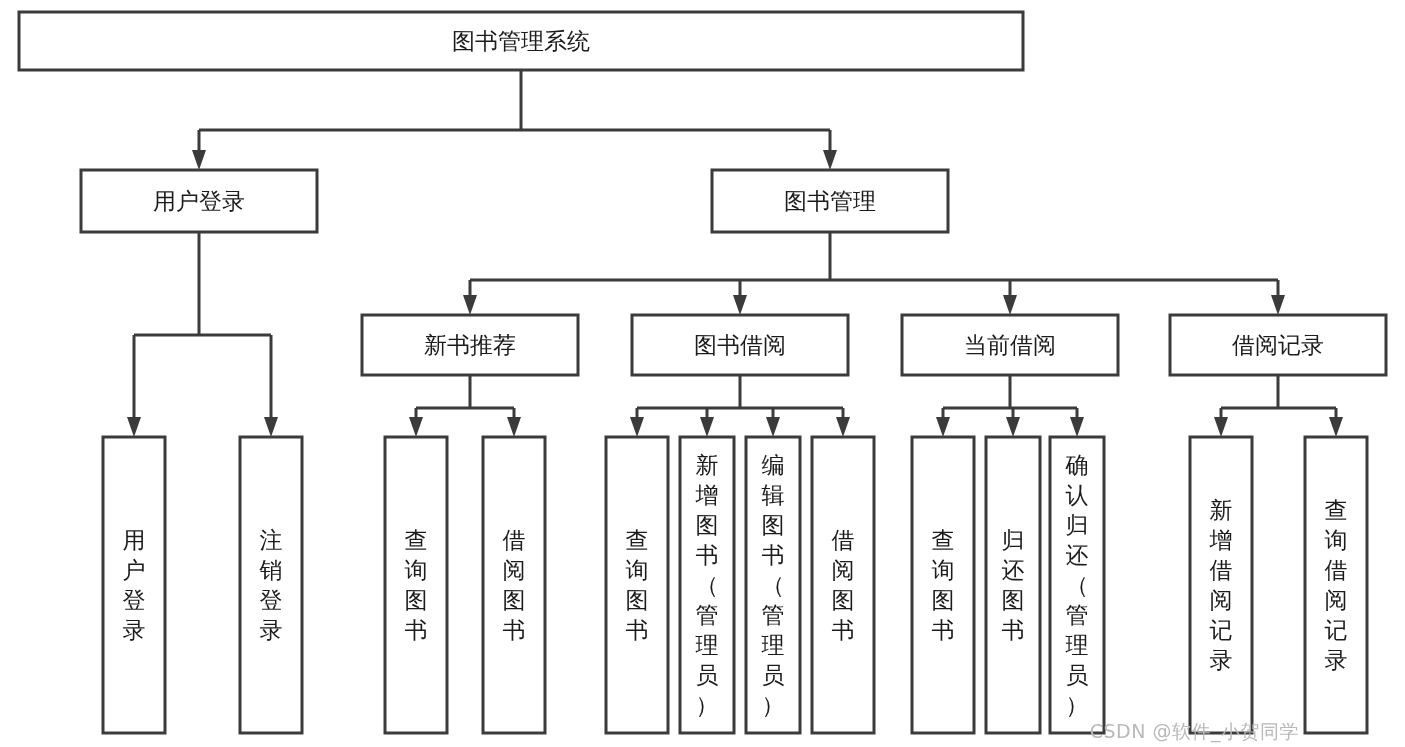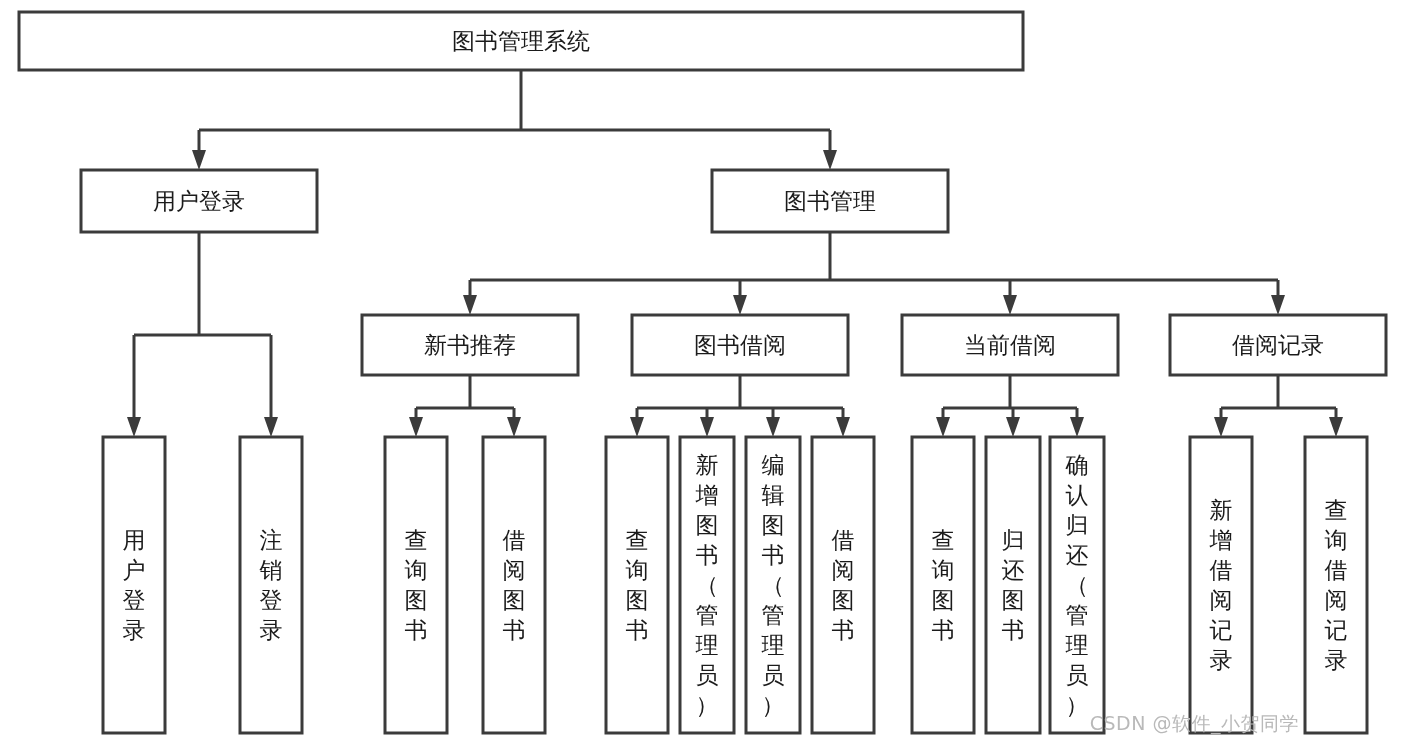--- a/index.html
+++ b/index.html
@@ -33,21 +33,21 @@
     stroke:#3b3b3b;
     stroke-width:3;
     fill:none;
     stroke-linecap:butt;
   }
   .arrow-head{fill:#3b3b3b;stroke:none;}
 
   .watermark{
     position:absolute;
     right:12px;
-    bottom:10px;
+    bottom:2px;
     font-family:"DejaVu Sans","Liberation Sans",sans-serif;
     font-size:19px;
     color:#b9b9b9;
     letter-spacing:0.5px;
     white-space:nowrap;
     user-select:none;
   }
 </style>
 </head>
 <body>

